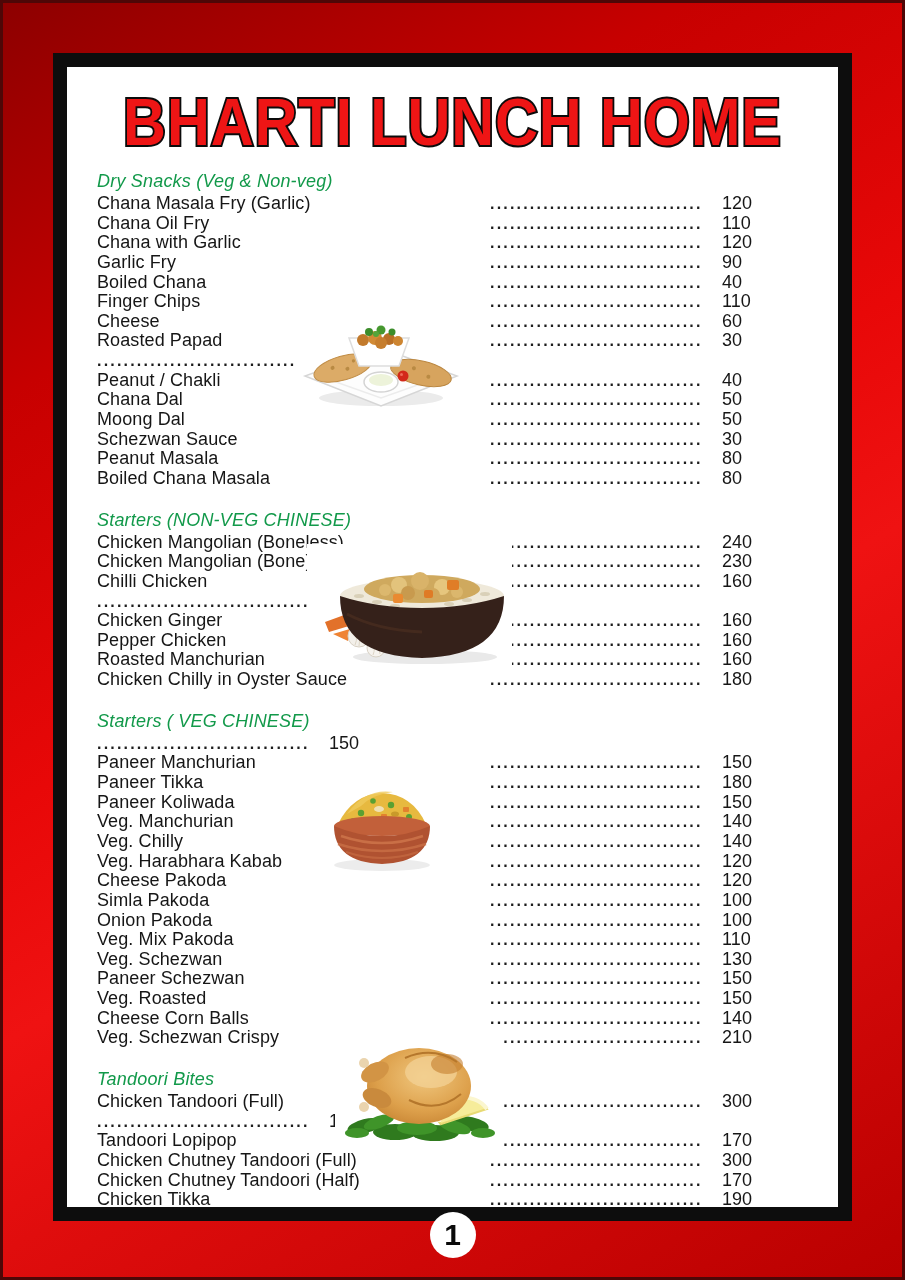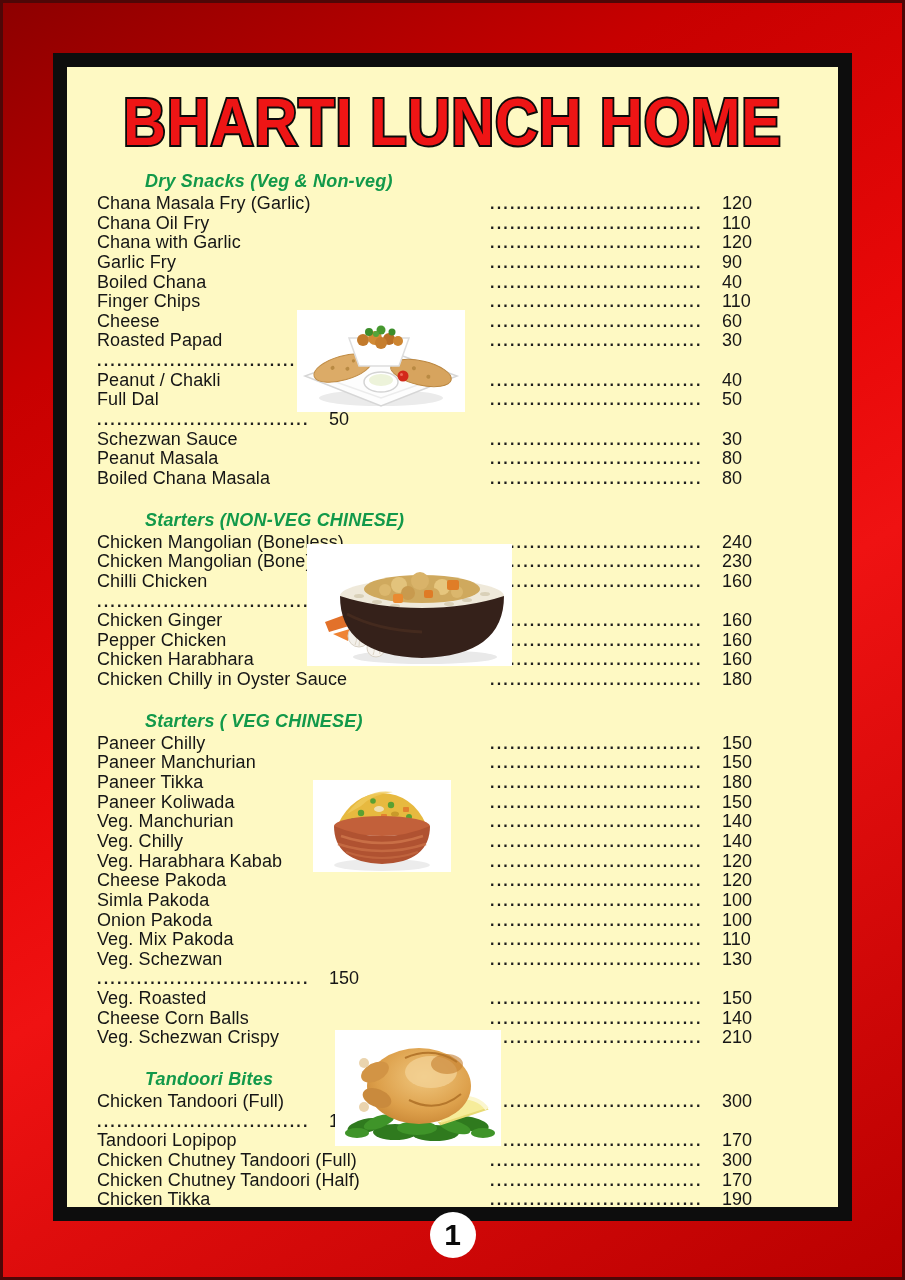--- a/index.html
+++ b/index.html
@@ -12,36 +12,36 @@
     position:absolute;inset:0;box-sizing:border-box;
     border:3px solid #4e0707;
     background:linear-gradient(150deg,#8d0000 0%,#c70000 22%,#e80808 45%,#ef1212 58%,#b90000 100%);
   }
   .black-mat{
     position:absolute;left:53px;top:53px;right:53px;bottom:59px;
     background:#0d0d0d;
   }
   .page{
     position:absolute;left:67px;top:67px;right:67px;bottom:73px;
-    background:#fef9c3;overflow:hidden;
+    background:#ffffff;overflow:hidden;
   }
   .page-title{
     margin:20px 10px 14px;height:70px;line-height:70px;
     text-align:center;font-weight:bold;font-size:66px;letter-spacing:1px;
     color:var(--title-red,#ee1515);
     -webkit-text-stroke:4px #0b0b0b;paint-order:stroke fill;
     transform:scaleX(.9);white-space:nowrap;
   }
   .content{padding:0 20px 0 30px;position:relative;z-index:1;}
   .section{margin-top:21px;}
   .section:first-child{margin-top:0;}
   .section-heading{
-    font-size:18px;font-weight:bold;font-style:italic;
+    font-size:18px;font-weight:normal;font-style:italic;
     color:var(--section-green,#12994a);
-    height:21px;line-height:21px;margin-bottom:2px;letter-spacing:.2px;margin-left:48px;
+    height:21px;line-height:21px;margin-bottom:2px;letter-spacing:.2px;
   }
   .row{display:flex;align-items:baseline;height:19.65px;line-height:19.65px;}
   .item-name{
     width:393px;flex:none;font-size:18px;color:#161616;
     white-space:nowrap;overflow:hidden;letter-spacing:.1px;
   }
   .leader{
     width:213px;flex:none;overflow:hidden;white-space:nowrap;
     font-size:16px;font-weight:bold;letter-spacing:2.2px;color:#1c1c1c;
   }
@@ -115,25 +115,26 @@
         <div class="row">
           <span class="leader">......................................................................</span>
           <span class="price">50</span>
         </div>
         <div class="row">
           <span class="item-name">Peanut / Chakli</span>
           <span class="leader">......................................................................</span>
           <span class="price">40</span>
         </div>
         <div class="row">
-          <span class="item-name">Full Dal</span>
+          <span class="item-name">Chana Dal</span>
           <span class="leader">......................................................................</span>
           <span class="price">50</span>
         </div>
         <div class="row">
+          <span class="item-name">Moong Dal</span>
           <span class="leader">......................................................................</span>
           <span class="price">50</span>
         </div>
         <div class="row">
           <span class="item-name">Schezwan Sauce</span>
           <span class="leader">......................................................................</span>
           <span class="price">30</span>
         </div>
         <div class="row">
           <span class="item-name">Peanut Masala</span>
@@ -171,34 +172,33 @@
           <span class="item-name">Chicken Ginger</span>
           <span class="leader">......................................................................</span>
           <span class="price">160</span>
         </div>
         <div class="row">
           <span class="item-name">Pepper Chicken</span>
           <span class="leader">......................................................................</span>
           <span class="price">160</span>
         </div>
         <div class="row">
-          <span class="item-name">Chicken Harabhara</span>
+          <span class="item-name">Roasted Manchurian</span>
           <span class="leader">......................................................................</span>
           <span class="price">160</span>
         </div>
         <div class="row">
           <span class="item-name">Chicken Chilly in Oyster Sauce</span>
           <span class="leader">......................................................................</span>
           <span class="price">180</span>
         </div>
       </div>
       <div class="section">
         <div class="section-heading">Starters ( VEG CHINESE)</div>
         <div class="row">
-          <span class="item-name">Paneer Chilly</span>
           <span class="leader">......................................................................</span>
           <span class="price">150</span>
         </div>
         <div class="row">
           <span class="item-name">Paneer Manchurian</span>
           <span class="leader">......................................................................</span>
           <span class="price">150</span>
         </div>
         <div class="row">
           <span class="item-name">Paneer Tikka</span>
@@ -244,20 +244,21 @@
           <span class="item-name">Veg. Mix Pakoda</span>
           <span class="leader">......................................................................</span>
           <span class="price">110</span>
         </div>
         <div class="row">
           <span class="item-name">Veg. Schezwan</span>
           <span class="leader">......................................................................</span>
           <span class="price">130</span>
         </div>
         <div class="row">
+          <span class="item-name">Paneer Schezwan</span>
           <span class="leader">......................................................................</span>
           <span class="price">150</span>
         </div>
         <div class="row">
           <span class="item-name">Veg. Roasted</span>
           <span class="leader">......................................................................</span>
           <span class="price">150</span>
         </div>
         <div class="row">
           <span class="item-name">Cheese Corn Balls</span>

